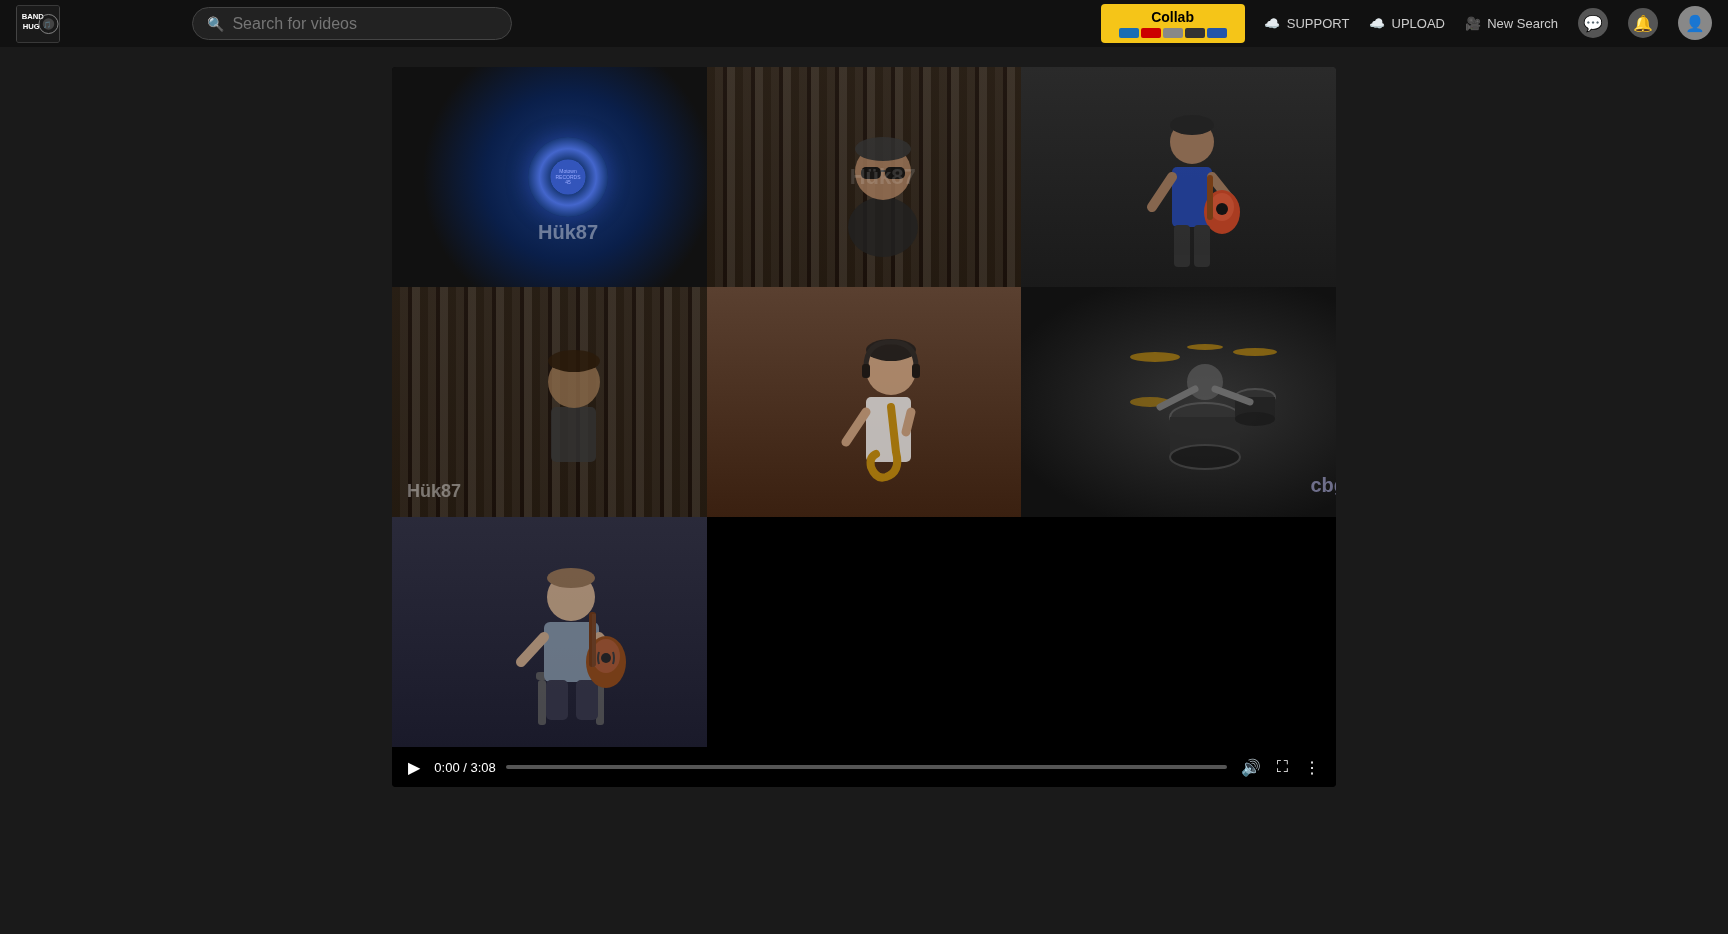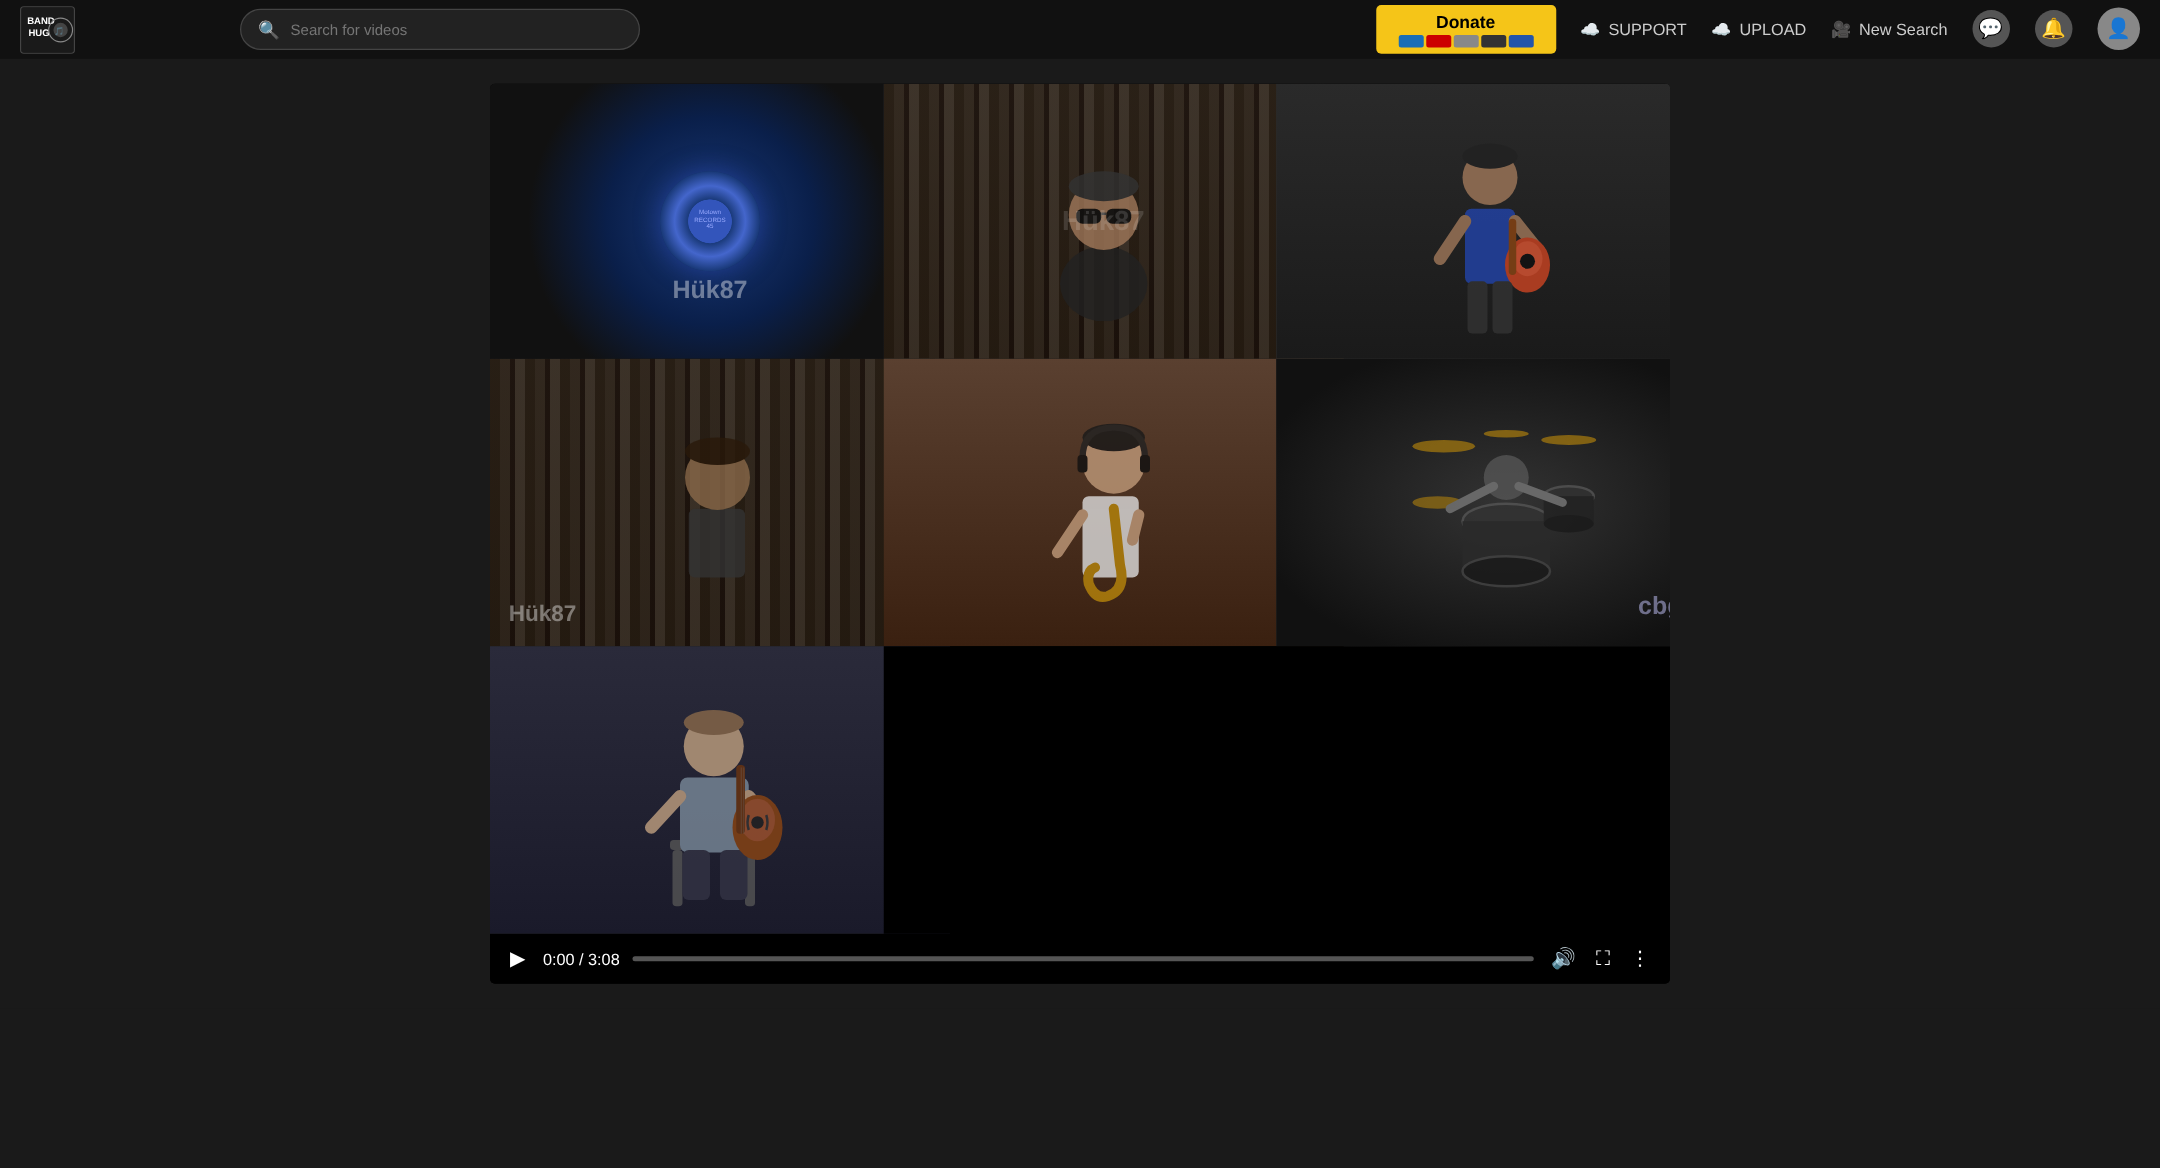--- a/index.html
+++ b/index.html
@@ -51,21 +51,21 @@
       height: 33px;
       width: 320px;
       gap: 8px;
     }
 
     .search-bar input {
       background: transparent;
       border: none;
       outline: none;
       color: #aaa;
-      font-size: 12px;
+      font-size: 16px;
       width: 100%;
     }
 
     .search-icon-svg {
       color: #888;
       font-size: 14px;
     }
 
     .header-spacer { flex: 1; }
 
@@ -384,21 +384,21 @@
   <div class="search-bar">
     <span class="search-icon-svg">🔍</span>
     <input type="text" placeholder="Search for videos" style="">
   </div>
 
   <div class="header-spacer"></div>
 
   <div class="header-actions">
 
     <button class="donate-btn">
-      <span>Donate</span>
+      <span>Collab</span>
       <div class="donate-cards">
         <div class="card-chip"></div>
         <div class="card-chip red"></div>
         <div class="card-chip gray"></div>
         <div class="card-chip dark"></div>
         <div class="card-chip blue2"></div>
       </div>
     </button>
 
     <div class="header-btn">

